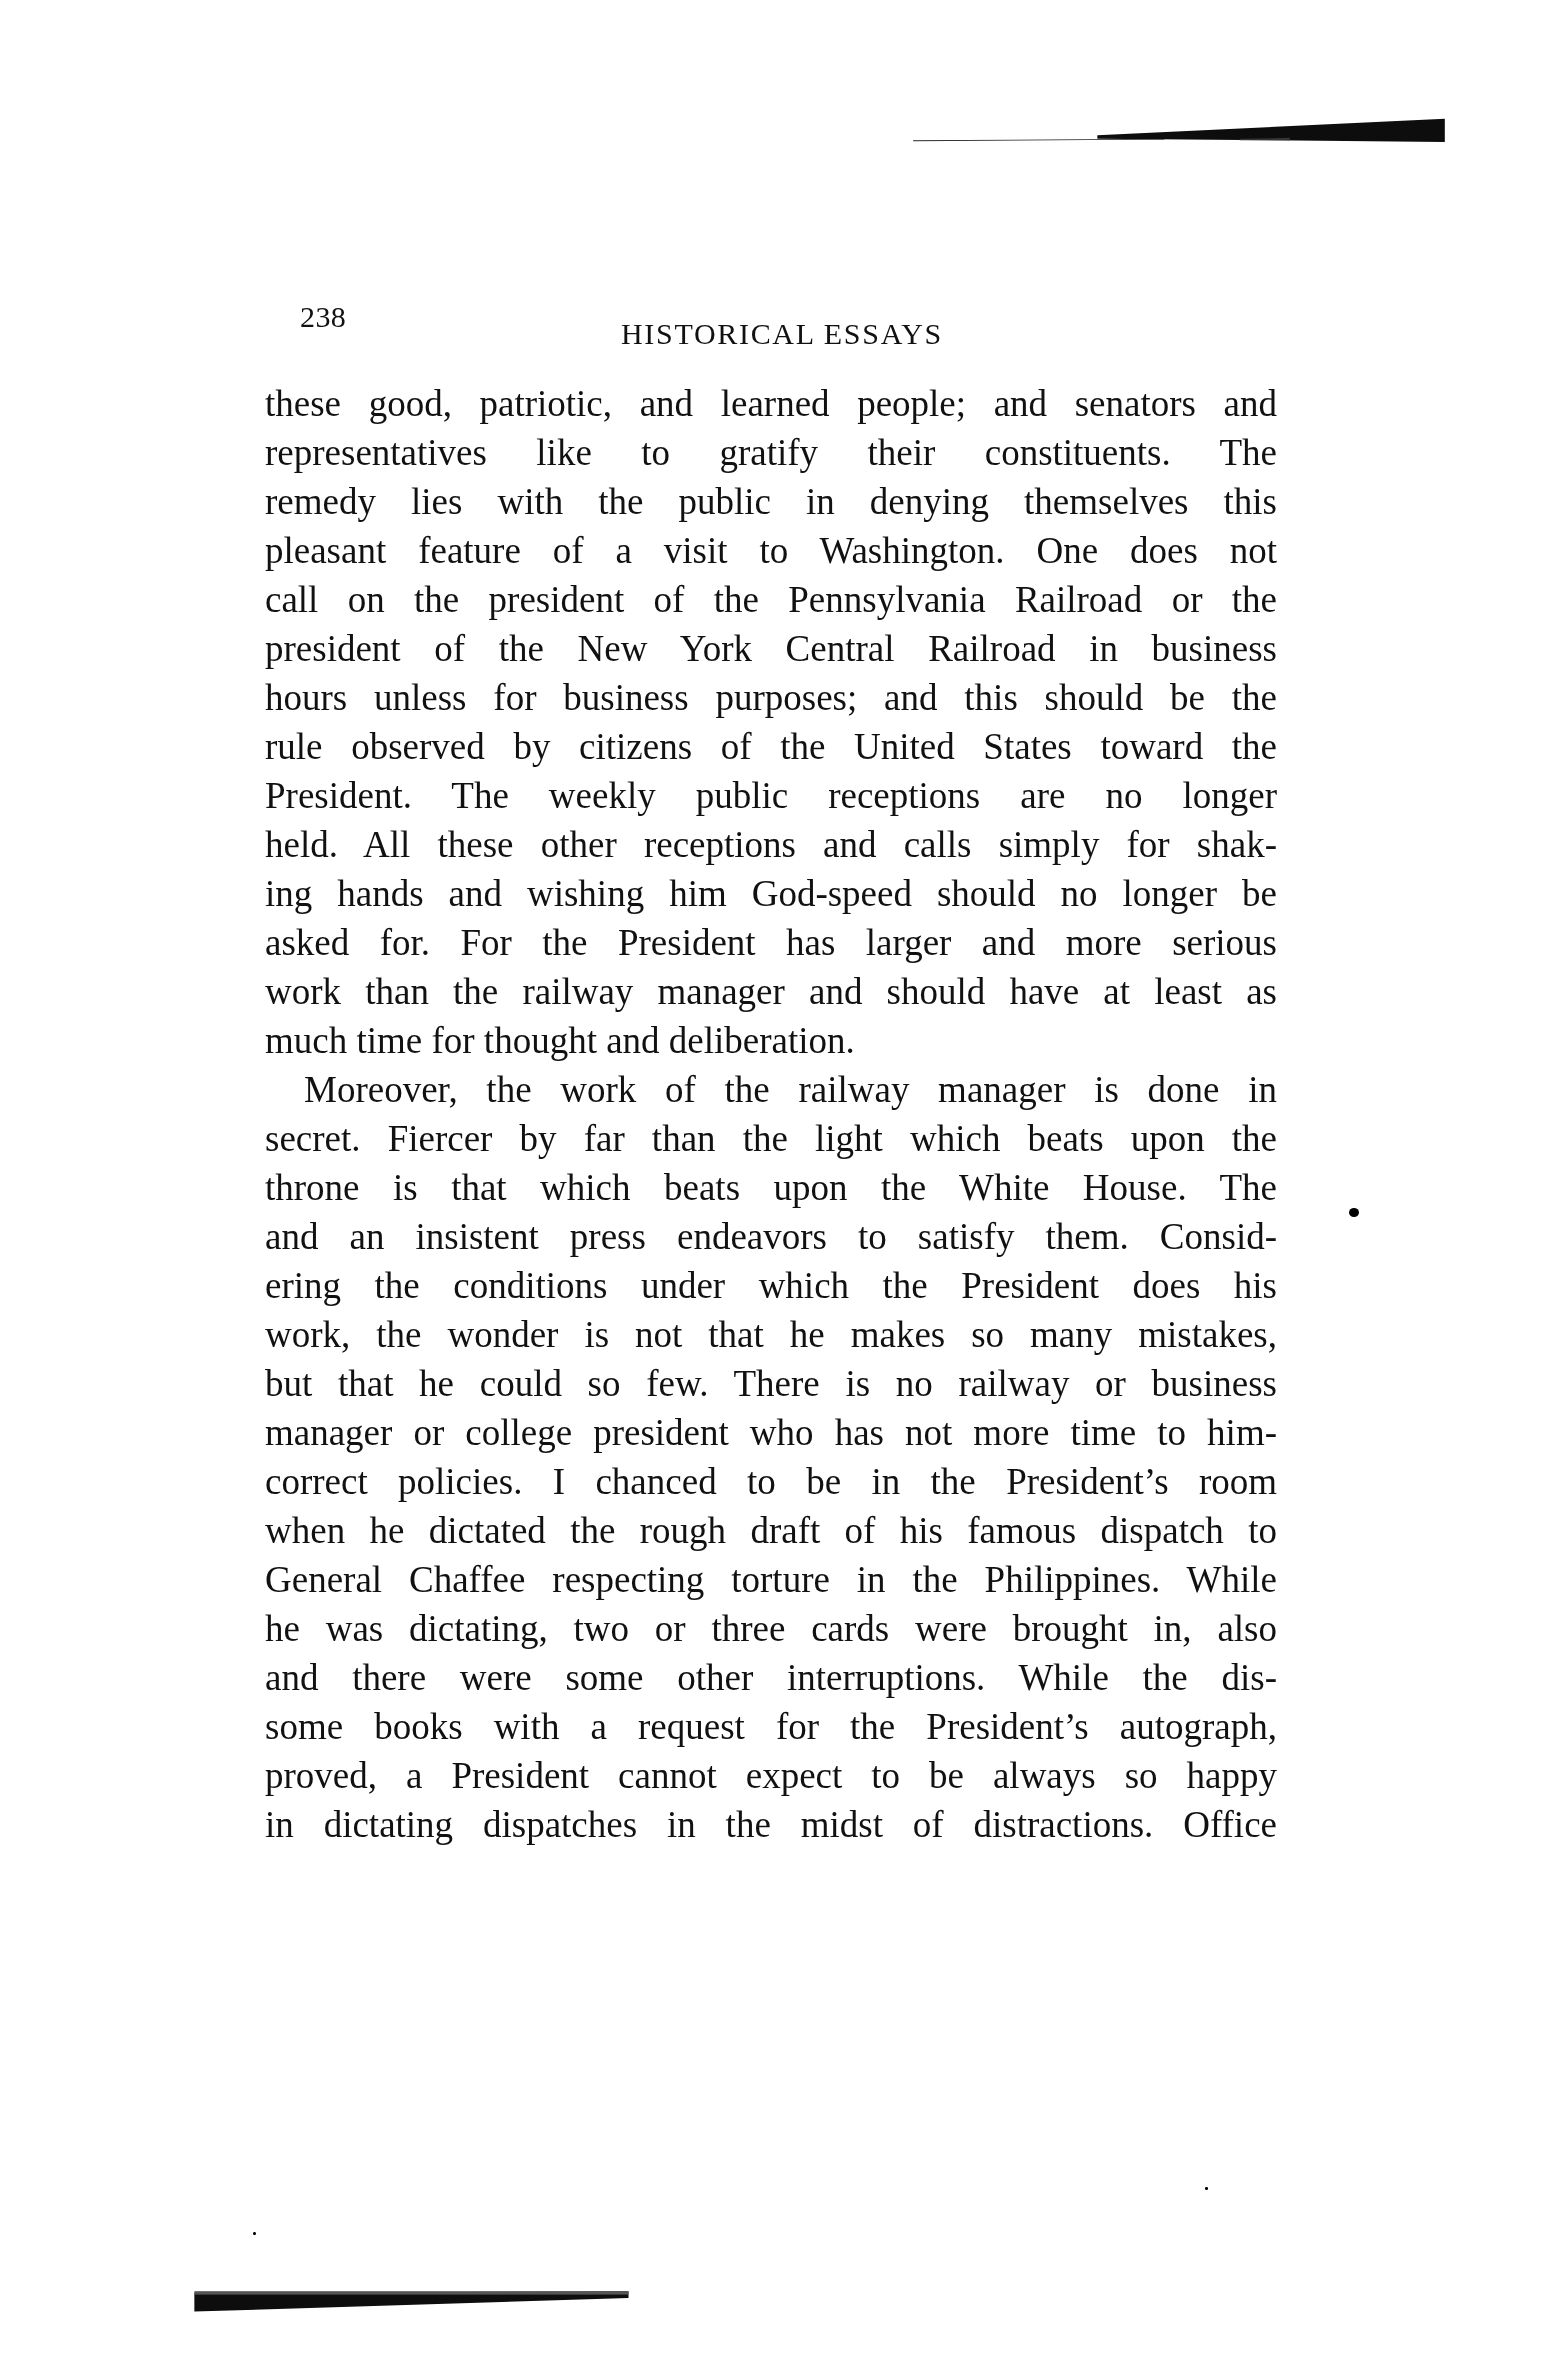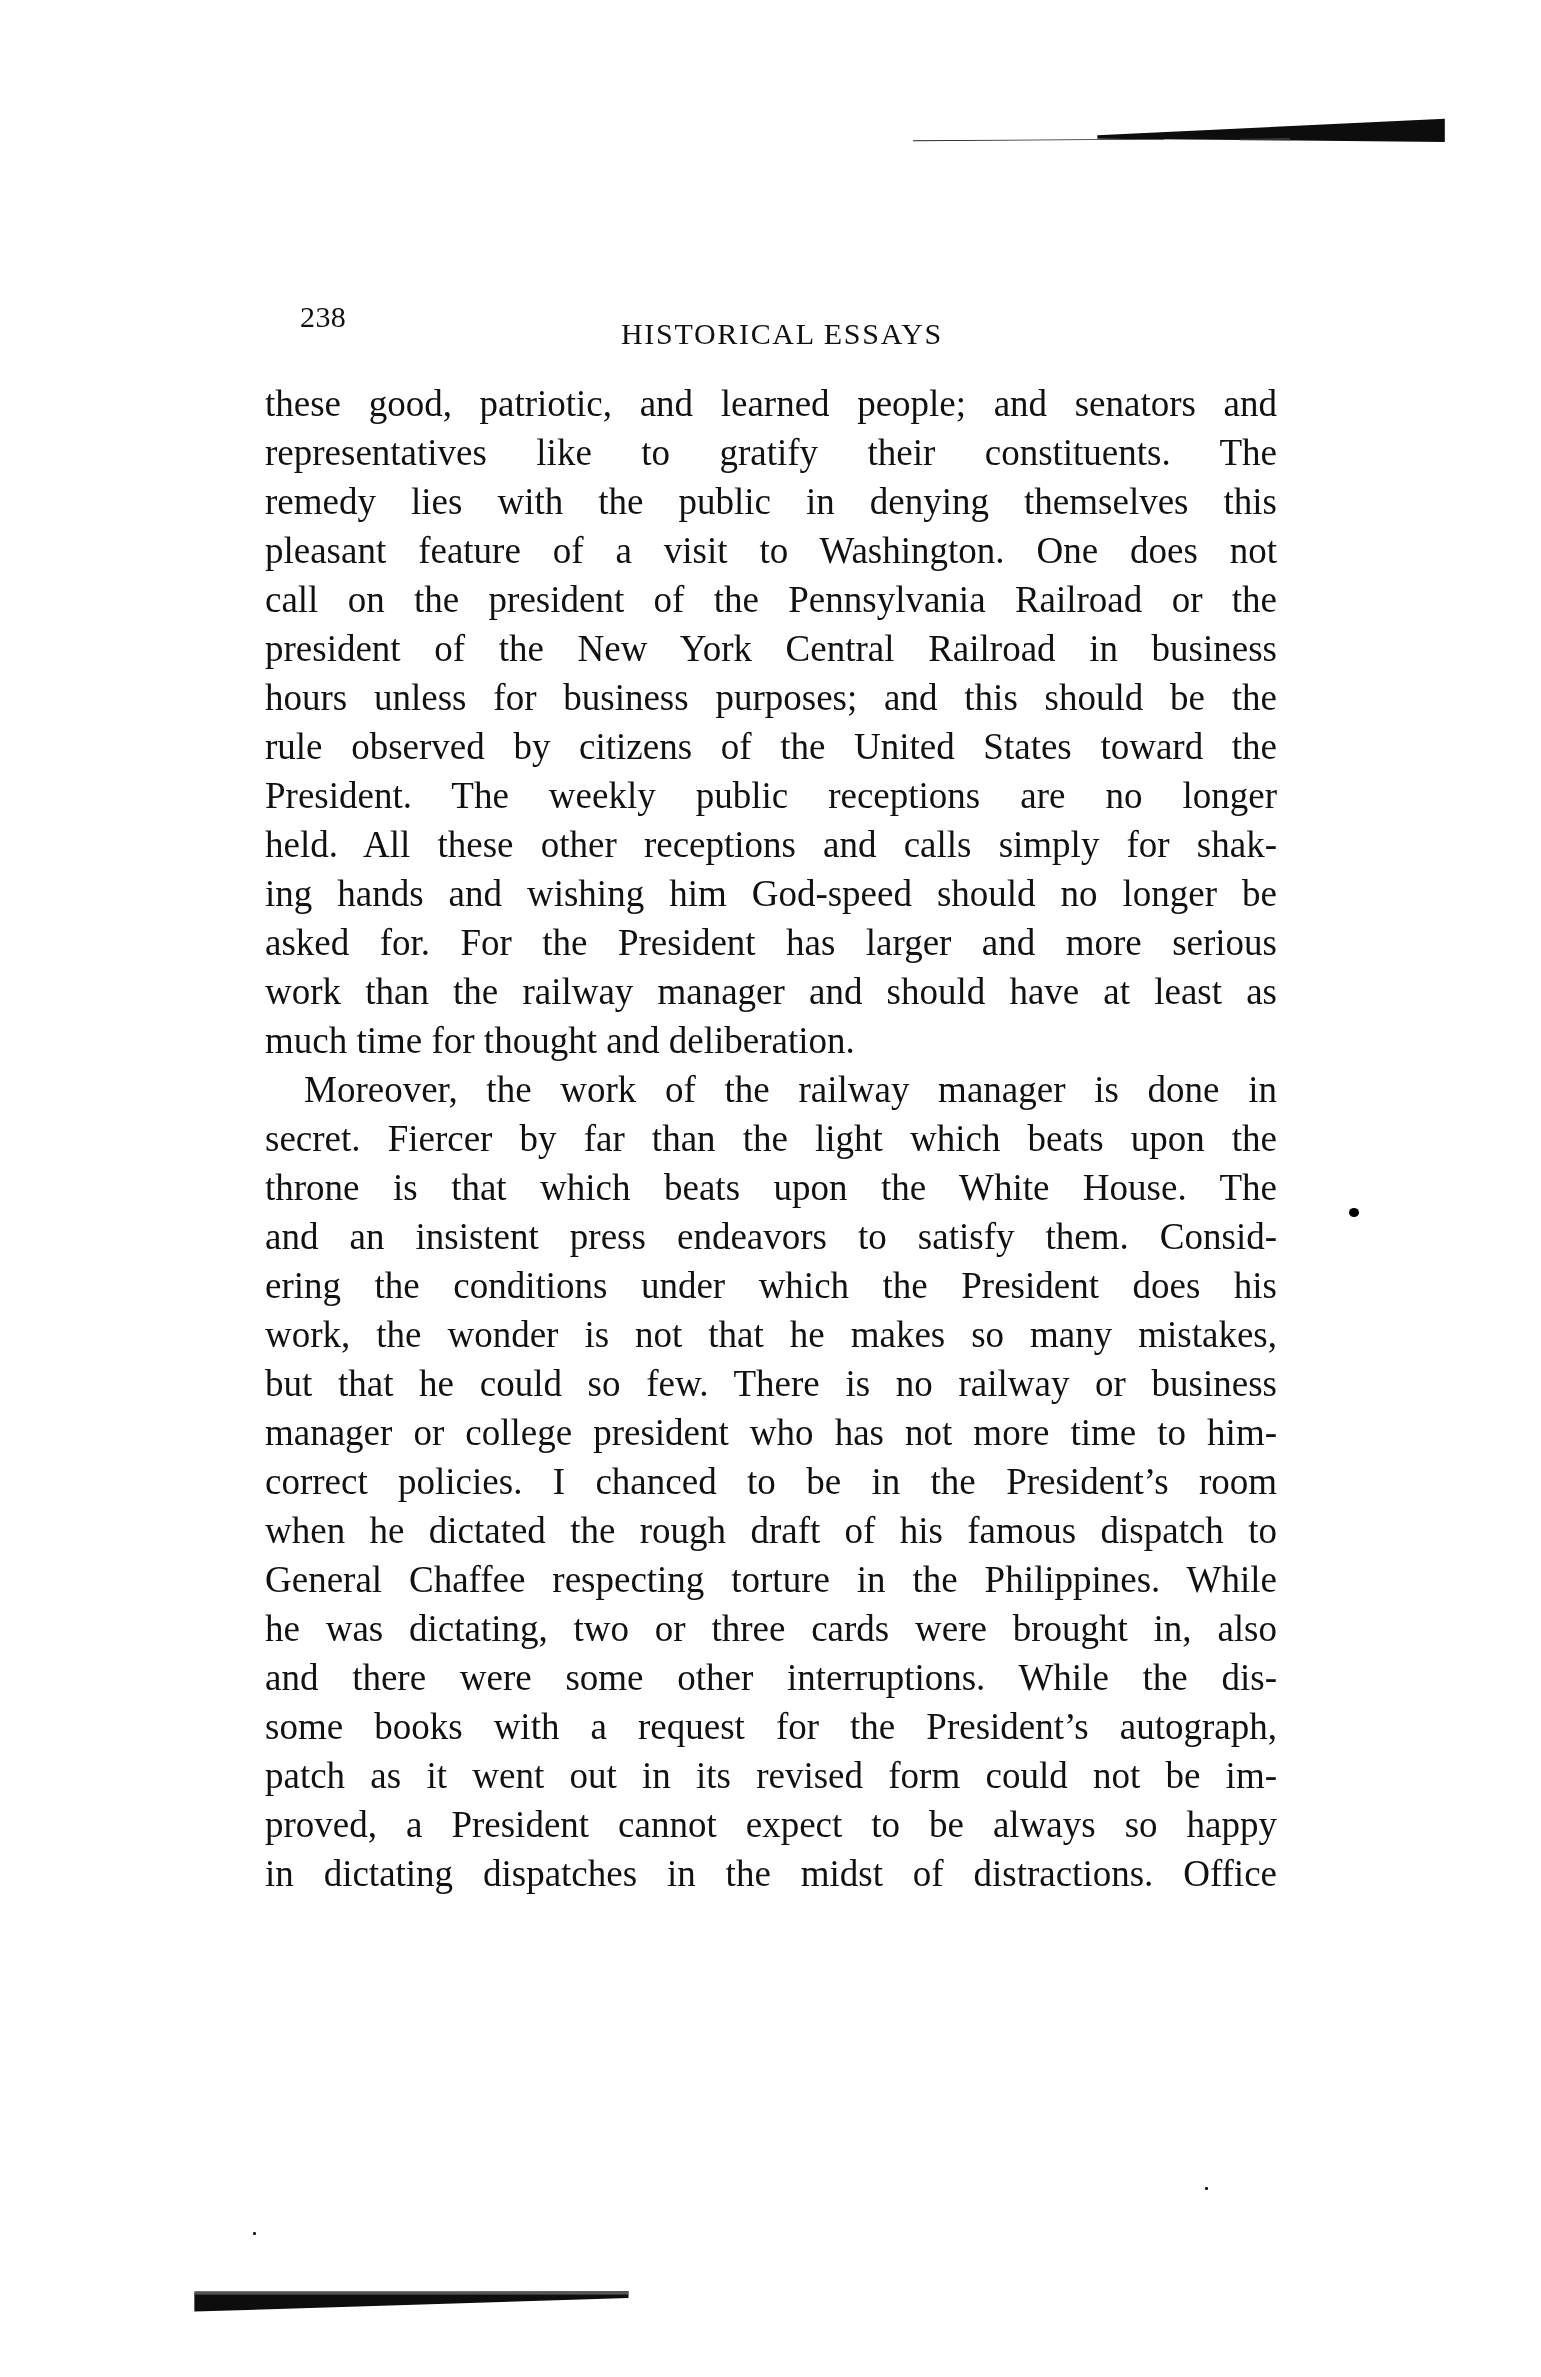--- a/index.html
+++ b/index.html
@@ -126,17 +126,16 @@
     <span class="line">ering the conditions under which the President does his</span>
     <span class="line">work, the wonder is not that he makes so many mistakes,</span>
     <span class="line">but that he could so few. There is no railway or business</span>
     <span class="line">manager or college president who has not more time to him-</span>
     <span class="line">correct policies. I chanced to be in the President’s room</span>
     <span class="line">when he dictated the rough draft of his famous dispatch to</span>
     <span class="line">General Chaffee respecting torture in the Philippines. While</span>
     <span class="line">he was dictating, two or three cards were brought in, also</span>
     <span class="line">and there were some other interruptions. While the dis-</span>
     <span class="line">some books with a request for the President’s autograph,</span>
-    <span class="line">patch as it went out in its revised form could not be im-</span>
     <span class="line">proved, a President cannot expect to be always so happy</span>
     <span class="line">in dictating dispatches in the midst of distractions. Office</span>
   </main>
 
 
 </body></html>

